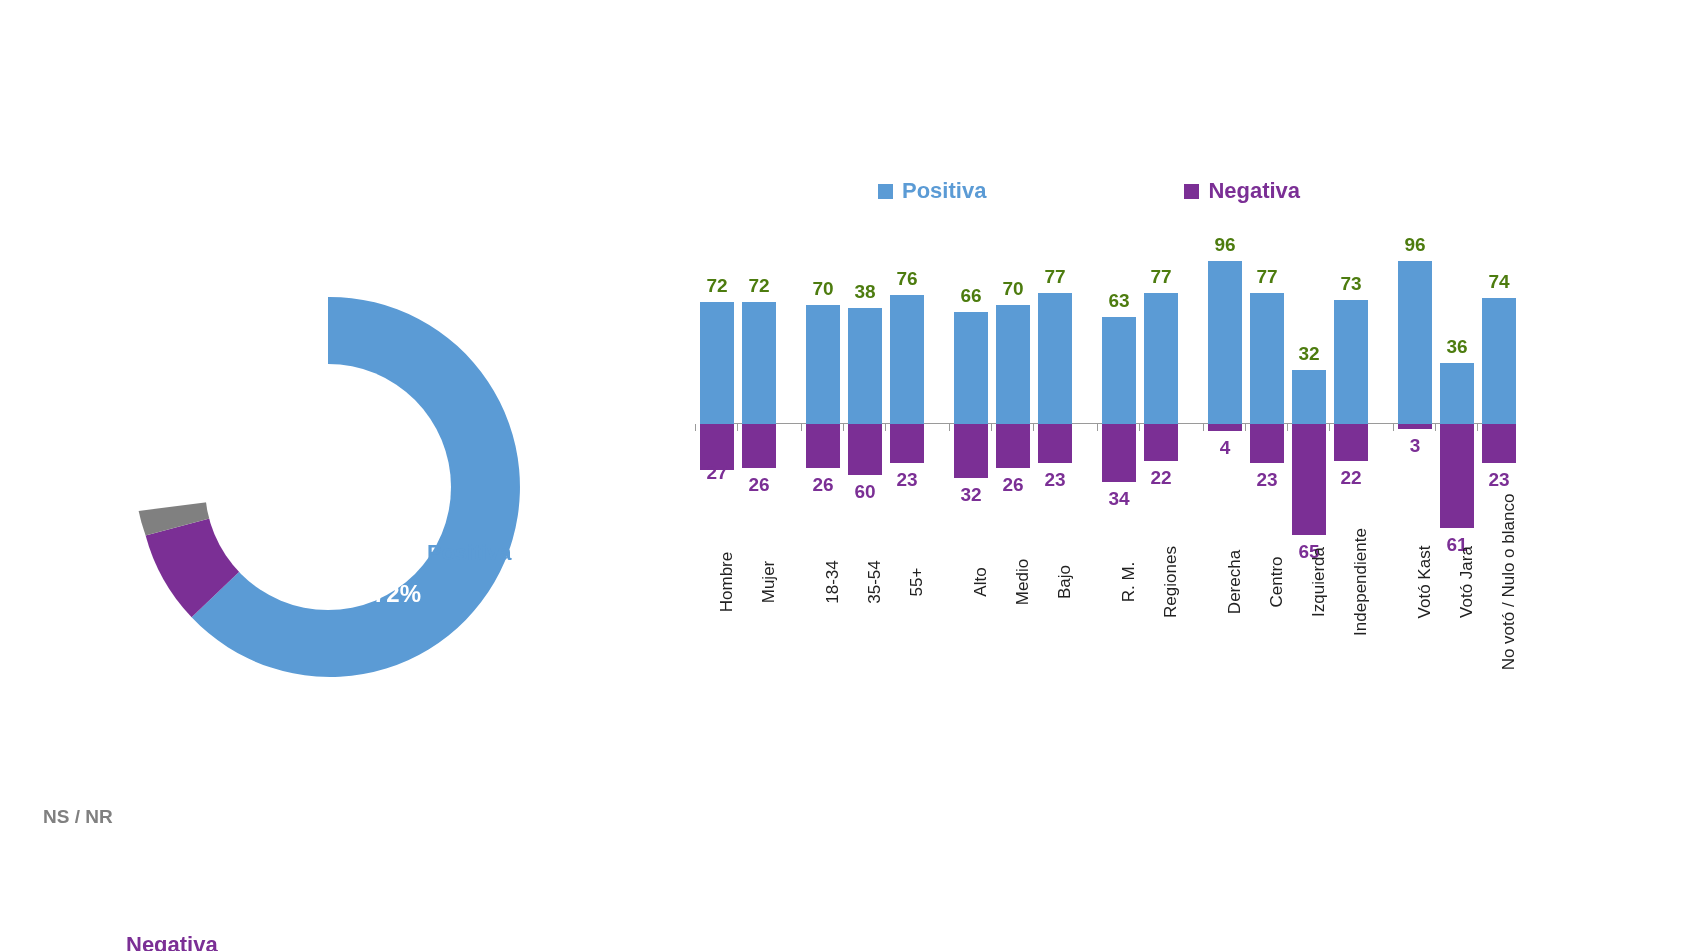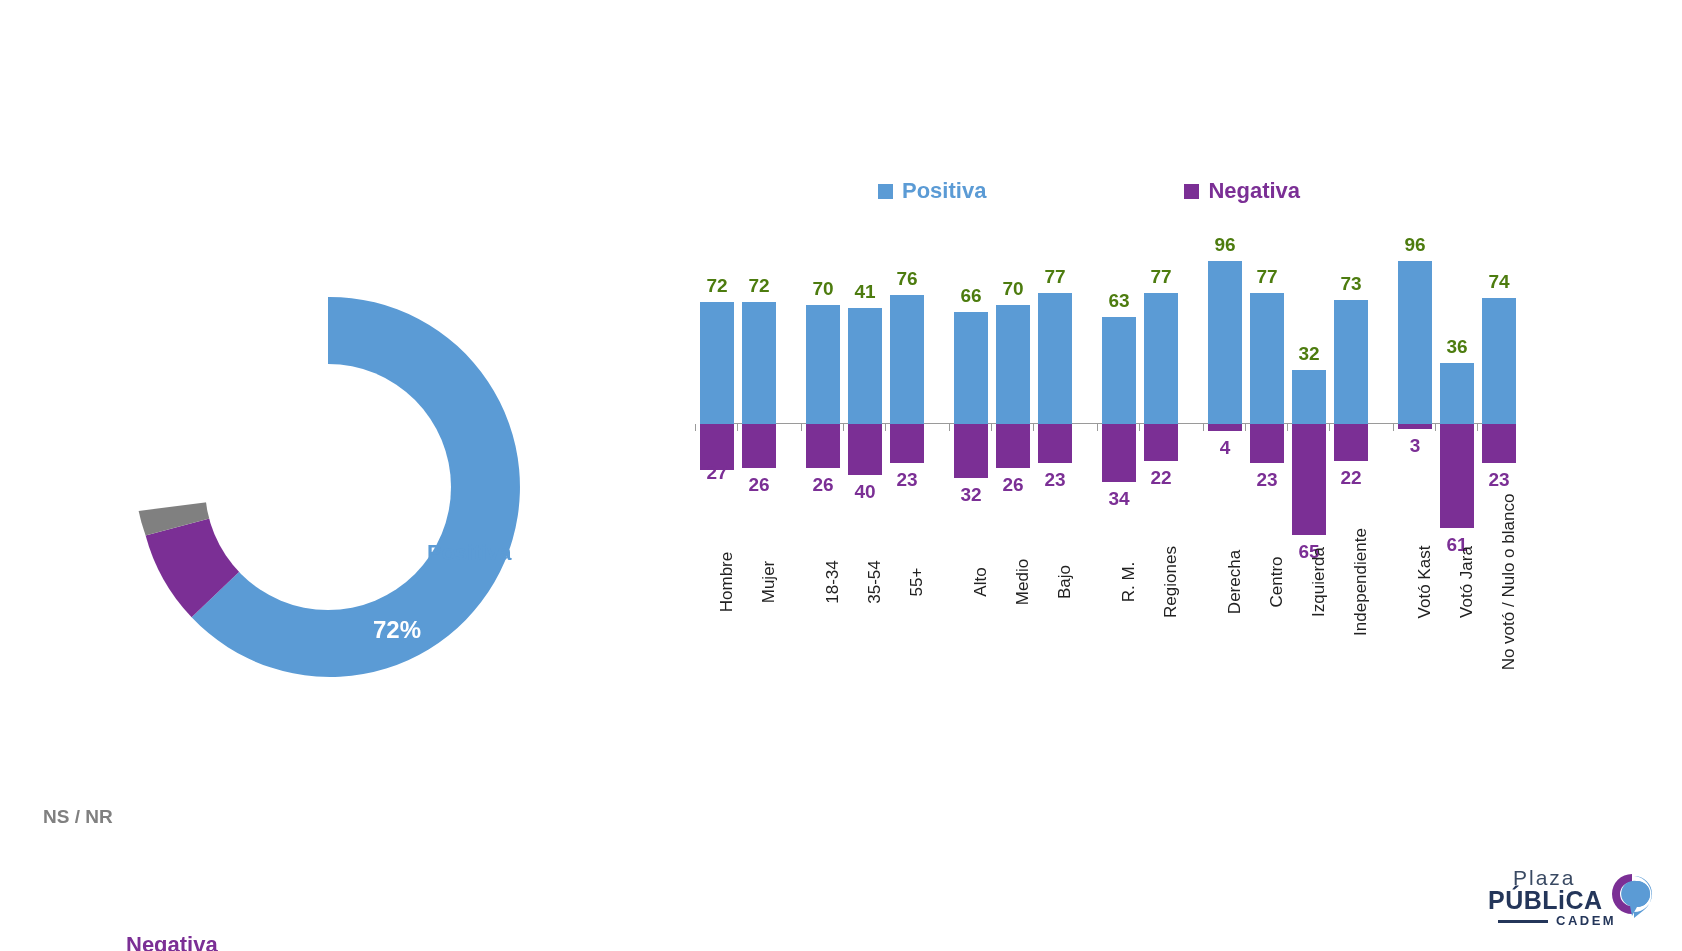--- a/index.html
+++ b/index.html
@@ -21,21 +21,21 @@
     position: absolute; left: 68px; top: 97px;
     font-size: 20px; color: #2b2b2b; white-space: nowrap;
   }
   .subtitle b { font-weight: bold; }
 
   
   .donut-wrap { position: absolute; left: 118px; top: 277px; width: 420px; height: 420px; }
   .donut-svg { display: block; }
   .donut-lbl { position: absolute; font-weight: bold; white-space: nowrap; }
   .lbl-positiva { left: 309px; top: 263px; font-size: 22px; color: #5B9BD5; }
-  .val-positiva { left: 255px; top: 303px; font-size: 24px; color: #ffffff; margin-top: 36px; }
+  .val-positiva { left: 255px; top: 303px; font-size: 24px; color: #ffffff; }
   .lbl-negativa { left: 8px; top: 655px; font-size: 22px; color: #7B2F95; }
   .val-negativa { left: 135px; top: 617px; font-size: 24px; color: #ffffff; }
   .lbl-nsnr { left: -75px; top: 529px; font-size: 19px; color: #808080; }
   .val-nsnr { left: 33px; top: 518px; font-size: 21px; color: #ffffff; }
 
   
   .legend { position: absolute; top: 178px; left: 878px; display: flex; gap: 198px; }
   .legend-item { display: flex; align-items: center; gap: 9px; }
   .legend-swatch { width: 15px; height: 15px; display: block; }
   .legend-text { font-size: 22px; font-weight: bold; white-space: nowrap; }
@@ -162,24 +162,24 @@
         <div class="group">
           <div class="bar-col">
             <div class="pos-label" style="top: 49px;">70</div>
             <div class="bar-pos" style="top: 75px; height: 119px;"></div>
             <div class="bar-neg" style="height: 44.2px;"></div>
             <div class="neg-label" style="top: 245.2px;">26</div>
             <div class="tick" style="left: -5px;"></div>
             <div class="cat-label">18-34</div>
           </div>
           <div class="bar-col">
-            <div class="pos-label" style="top: 52.4px;">41</div>
+            <div class="pos-label" style="top: 52.4px;">38</div>
             <div class="bar-pos" style="top: 78.4px; height: 115.6px;"></div>
             <div class="bar-neg" style="height: 51px;"></div>
-            <div class="neg-label" style="top: 252px;">40</div>
+            <div class="neg-label" style="top: 252px;">60</div>
             <div class="tick" style="left: -5px;"></div>
             <div class="cat-label">35-54</div>
           </div>
           <div class="bar-col">
             <div class="pos-label" style="top: 38.8px;">76</div>
             <div class="bar-pos" style="top: 64.8px; height: 129.2px;"></div>
             <div class="bar-neg" style="height: 39.1px;"></div>
             <div class="neg-label" style="top: 240.1px;">23</div>
             <div class="tick" style="left: -5px;"></div>
             <div class="cat-label">55+</div>
@@ -289,28 +289,14 @@
             <div class="bar-pos" style="top: 68.2px; height: 125.8px;"></div>
             <div class="bar-neg" style="height: 39.1px;"></div>
             <div class="neg-label" style="top: 240.1px;">23</div>
             <div class="tick" style="left: -5px;"></div>
             <div class="cat-label">No votó / Nulo o blanco</div>
           </div>
         </div>
       </div>
   </div>
 
-  <div class="logo">
-    <div class="logo-plaza">Plaza</div>
-    <div class="logo-publica">PÚBLiCA</div>
-    <div class="logo-rule"></div>
-    <div class="logo-cadem">CADEM</div>
-    <div class="logo-mark">
-      <svg width="44" height="48" viewBox="0 0 44 48">
-        <path d="M22 2 A20 20 0 1 0 22 42 L22 34 A12 12 0 1 1 22 10 Z" fill="#7B2F95"></path>
-        <path d="M24 4 A18 18 0 1 1 24 40 L24 46 L34 38 A19 19 0 0 0 24 4 Z" fill="#5B9BD5"></path>
-        <circle cx="27" cy="22" r="13" fill="#5B9BD5"></circle>
-        <path d="M27 9 A13 13 0 0 1 27 35 L22 44 L20 34 A13 13 0 0 1 27 9 Z" fill="#5B9BD5"></path>
-      </svg>
-    </div>
-  </div>
 
 </div>
 
 </body></html>

